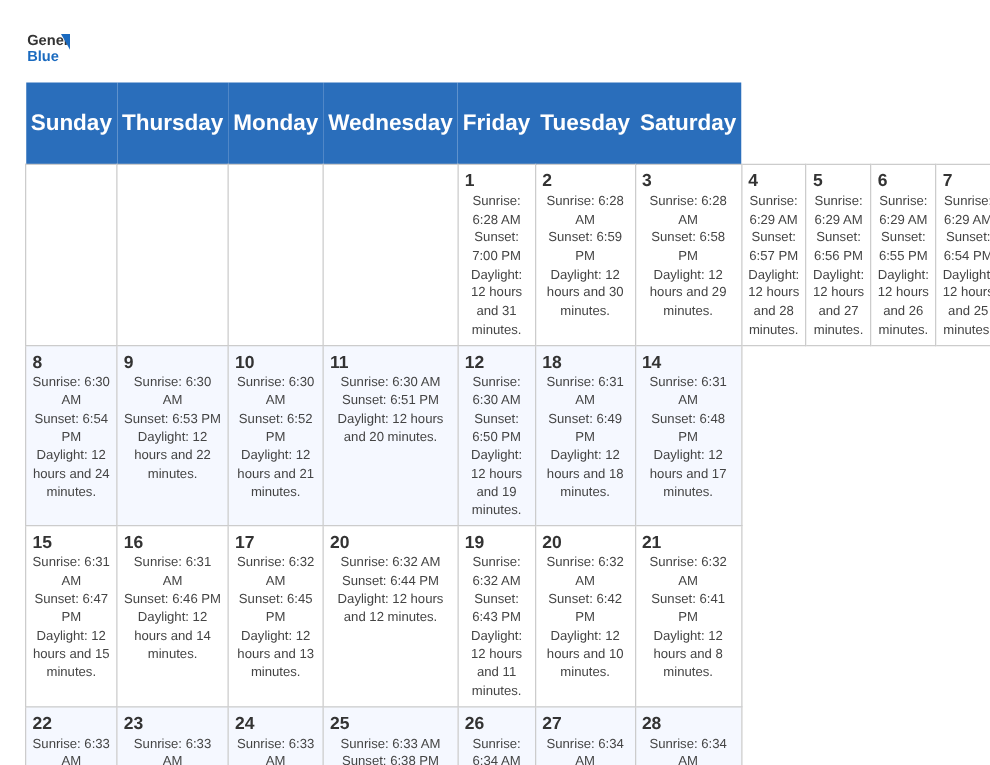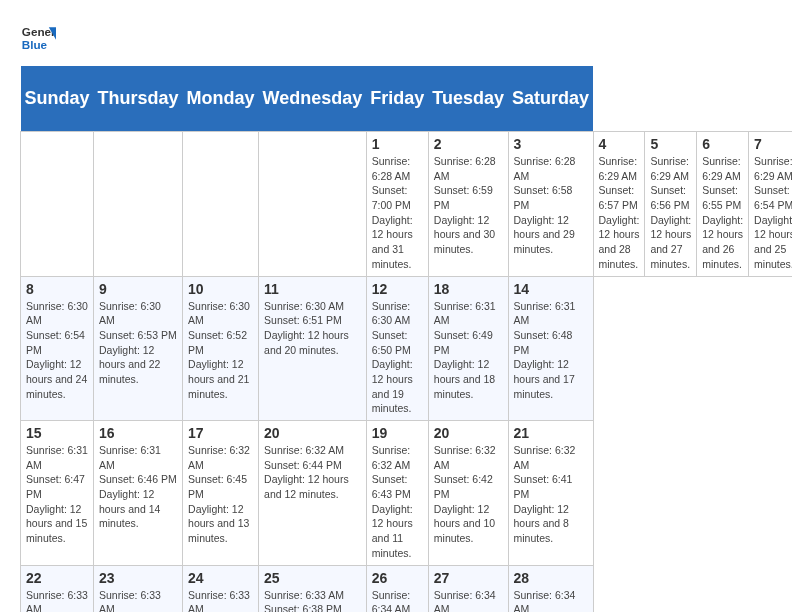--- a/index.html
+++ b/index.html
@@ -62,20 +62,21 @@
       font-size: 14px;
       font-weight: bold;
       color: #333;
       display: block;
       margin-bottom: 2px;
     }
     .day-info {
       color: #444;
       line-height: 1.4;
       font-size: 10.5px;
+      text-align: center;
     }
     .empty-cell {
       background: #f9f9f9;
     }
     tr:nth-child(even) td {
       background-color: #f5f8ff;
     }
     tr:nth-child(odd) td {
       background-color: #fff;
     }

